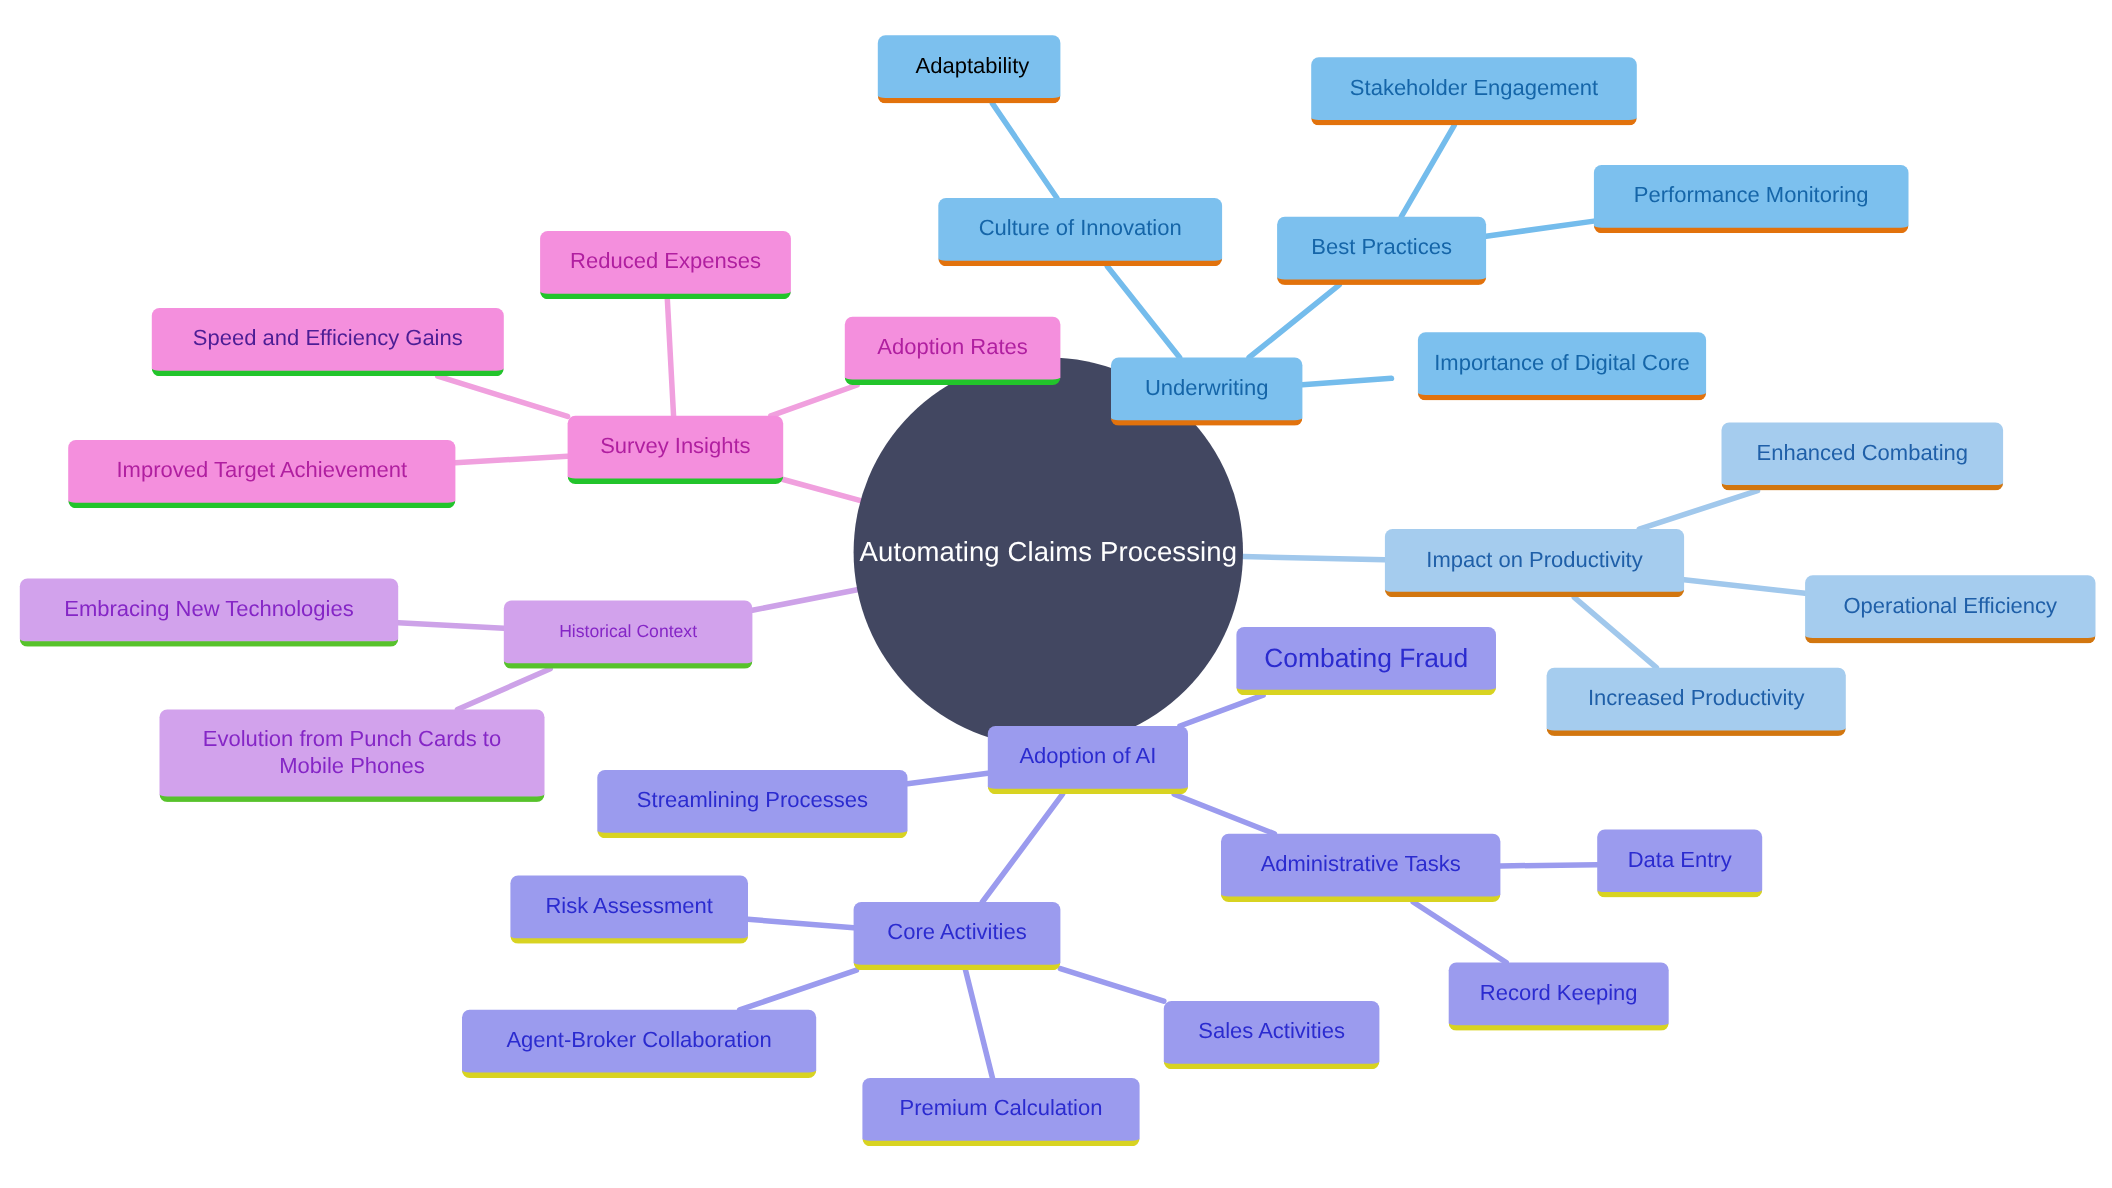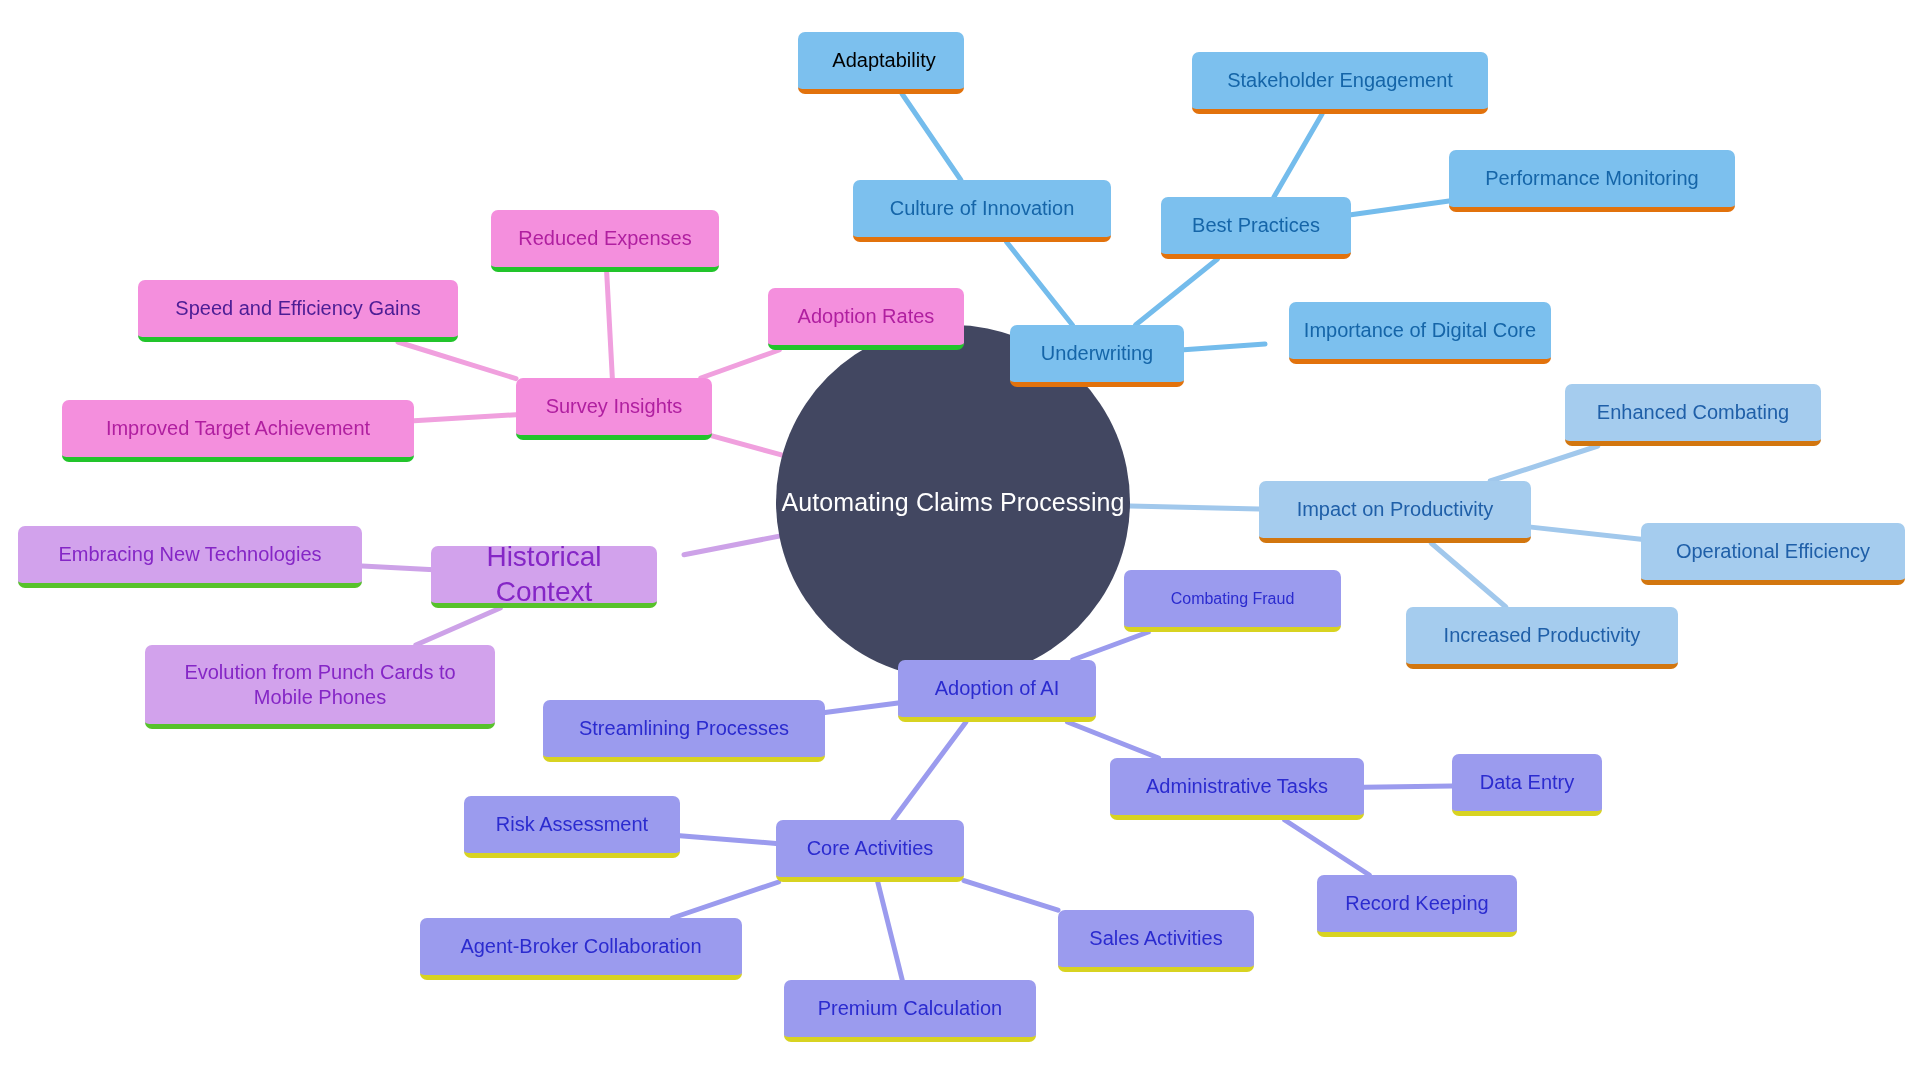--- a/index.html
+++ b/index.html
@@ -100,26 +100,26 @@
       <div class="node" style="left: 1265px; top: 302px; width: 262px; height: 62px; background: rgb(124, 192, 238); color: rgb(21, 101, 168); font-size: 20px; border-bottom: 5px solid rgb(226, 114, 12); margin-left: 24px;"><span class="node-label">Importance of Digital Core</span></div>
       <div class="node" style="left: 1259px; top: 481px; width: 272px; height: 62px; background: rgb(165, 204, 238); color: rgb(31, 95, 168); font-size: 20px; border-bottom: 5px solid rgb(210, 118, 15);"><span class="node-label">Impact on Productivity</span></div>
       <div class="node" style="left: 1565px; top: 384px; width: 256px; height: 62px; background: rgb(165, 204, 238); color: rgb(31, 95, 168); font-size: 20px; border-bottom: 5px solid rgb(210, 118, 15);"><span class="node-label">Enhanced Combating</span></div>
       <div class="node" style="left: 1641px; top: 523px; width: 264px; height: 62px; background: rgb(165, 204, 238); color: rgb(31, 95, 168); font-size: 20px; border-bottom: 5px solid rgb(210, 118, 15);"><span class="node-label">Operational Efficiency</span></div>
       <div class="node" style="left: 1406px; top: 607px; width: 272px; height: 62px; background: rgb(165, 204, 238); color: rgb(31, 95, 168); font-size: 20px; border-bottom: 5px solid rgb(210, 118, 15);"><span class="node-label">Increased Productivity</span></div>
       <div class="node" style="left: 516px; top: 378px; width: 196px; height: 62px; background: rgb(244, 143, 221); color: rgb(176, 31, 160); font-size: 20px; border-bottom: 5px solid rgb(34, 196, 43);"><span class="node-label">Survey Insights</span></div>
       <div class="node" style="left: 768px; top: 288px; width: 196px; height: 62px; background: rgb(244, 143, 221); color: rgb(176, 31, 160); font-size: 20px; border-bottom: 5px solid rgb(34, 196, 43);"><span class="node-label">Adoption Rates</span></div>
       <div class="node" style="left: 491px; top: 210px; width: 228px; height: 62px; background: rgb(244, 143, 221); color: rgb(176, 31, 160); font-size: 20px; border-bottom: 5px solid rgb(34, 196, 43);"><span class="node-label">Reduced Expenses</span></div>
       <div class="node" style="left: 138px; top: 280px; width: 320px; height: 62px; background: rgb(244, 143, 221); color: #4c1d95; font-size: 20px; border-bottom: 5px solid rgb(34, 196, 43);"><span class="node-label">Speed and Efficiency Gains</span></div>
       <div class="node" style="left: 62px; top: 400px; width: 352px; height: 62px; background: rgb(244, 143, 221); color: rgb(176, 31, 160); font-size: 20px; border-bottom: 5px solid rgb(34, 196, 43);"><span class="node-label">Improved Target Achievement</span></div>
-      <div class="node" style="left: 431px; top: 546px; width: 226px; height: 62px; background: rgb(210, 162, 236); color: rgb(133, 38, 198); font-size: 28px; border-bottom: 5px solid rgb(87, 194, 43);"><span class="node-label">Historical Context</span></div>
+      <div class="node" style="left: 458px; top: 546px; width: 226px; height: 62px; background: rgb(210, 162, 236); color: rgb(133, 38, 198); font-size: 16px; border-bottom: 5px solid rgb(87, 194, 43);"><span class="node-label">Historical Context</span></div>
       <div class="node" style="left: 18px; top: 526px; width: 344px; height: 62px; background: rgb(210, 162, 236); color: rgb(133, 38, 198); font-size: 20px; border-bottom: 5px solid rgb(87, 194, 43);"><span class="node-label">Embracing New Technologies</span></div>
       <div class="node" style="left: 145px; top: 645px; width: 350px; height: 84px; background: rgb(210, 162, 236); color: rgb(133, 38, 198); font-size: 20px; border-bottom: 5px solid rgb(87, 194, 43);"><span class="node-label">Evolution from Punch Cards to
 Mobile Phones</span></div>
-      <div class="node" style="left: 898px; top: 660px; width: 198px; height: 62px; background: rgb(155, 155, 238); color: rgb(43, 43, 207); font-size: 20px; border-bottom: 5px solid rgb(216, 211, 33);"><span class="node-label">Adoption of AI</span></div>
-      <div class="node" style="left: 1124px; top: 570px; width: 217px; height: 62px; background: rgb(155, 155, 238); color: rgb(43, 43, 207); font-size: 16px; border-bottom: 5px solid rgb(216, 211, 33);"><span class="node-label">Combating Fraud</span></div>
+      <div class="node" style="left: 898px; top: 660px; width: 182px; height: 62px; background: rgb(155, 155, 238); color: rgb(43, 43, 207); font-size: 20px; border-bottom: 5px solid rgb(216, 211, 33);"><span class="node-label">Adoption of AI</span></div>
+      <div class="node" style="left: 1124px; top: 570px; width: 236px; height: 62px; background: rgb(155, 155, 238); color: rgb(43, 43, 207); font-size: 24px; border-bottom: 5px solid rgb(216, 211, 33);"><span class="node-label">Combating Fraud</span></div>
       <div class="node" style="left: 543px; top: 700px; width: 282px; height: 62px; background: rgb(155, 155, 238); color: rgb(43, 43, 207); font-size: 20px; border-bottom: 5px solid rgb(216, 211, 33);"><span class="node-label">Streamlining Processes</span></div>
       <div class="node" style="left: 1110px; top: 758px; width: 254px; height: 62px; background: rgb(155, 155, 238); color: rgb(43, 43, 207); font-size: 20px; border-bottom: 5px solid rgb(216, 211, 33);"><span class="node-label">Administrative Tasks</span></div>
       <div class="node" style="left: 1452px; top: 754px; width: 150px; height: 62px; background: rgb(155, 155, 238); color: rgb(43, 43, 207); font-size: 20px; border-bottom: 5px solid rgb(216, 211, 33);"><span class="node-label">Data Entry</span></div>
       <div class="node" style="left: 1317px; top: 875px; width: 200px; height: 62px; background: rgb(155, 155, 238); color: rgb(43, 43, 207); font-size: 20px; border-bottom: 5px solid rgb(216, 211, 33);"><span class="node-label">Record Keeping</span></div>
       <div class="node" style="left: 776px; top: 820px; width: 188px; height: 62px; background: rgb(155, 155, 238); color: rgb(43, 43, 207); font-size: 20px; border-bottom: 5px solid rgb(216, 211, 33);"><span class="node-label">Core Activities</span></div>
       <div class="node" style="left: 464px; top: 796px; width: 216px; height: 62px; background: rgb(155, 155, 238); color: rgb(43, 43, 207); font-size: 20px; border-bottom: 5px solid rgb(216, 211, 33);"><span class="node-label">Risk Assessment</span></div>
       <div class="node" style="left: 420px; top: 918px; width: 322px; height: 62px; background: rgb(155, 155, 238); color: rgb(43, 43, 207); font-size: 20px; border-bottom: 5px solid rgb(216, 211, 33);"><span class="node-label">Agent-Broker Collaboration</span></div>
       <div class="node" style="left: 784px; top: 980px; width: 252px; height: 62px; background: rgb(155, 155, 238); color: rgb(43, 43, 207); font-size: 20px; border-bottom: 5px solid rgb(216, 211, 33);"><span class="node-label">Premium Calculation</span></div>
       <div class="node" style="left: 1058px; top: 910px; width: 196px; height: 62px; background: rgb(155, 155, 238); color: rgb(43, 43, 207); font-size: 20px; border-bottom: 5px solid rgb(216, 211, 33);"><span class="node-label">Sales Activities</span></div>
     </div>

